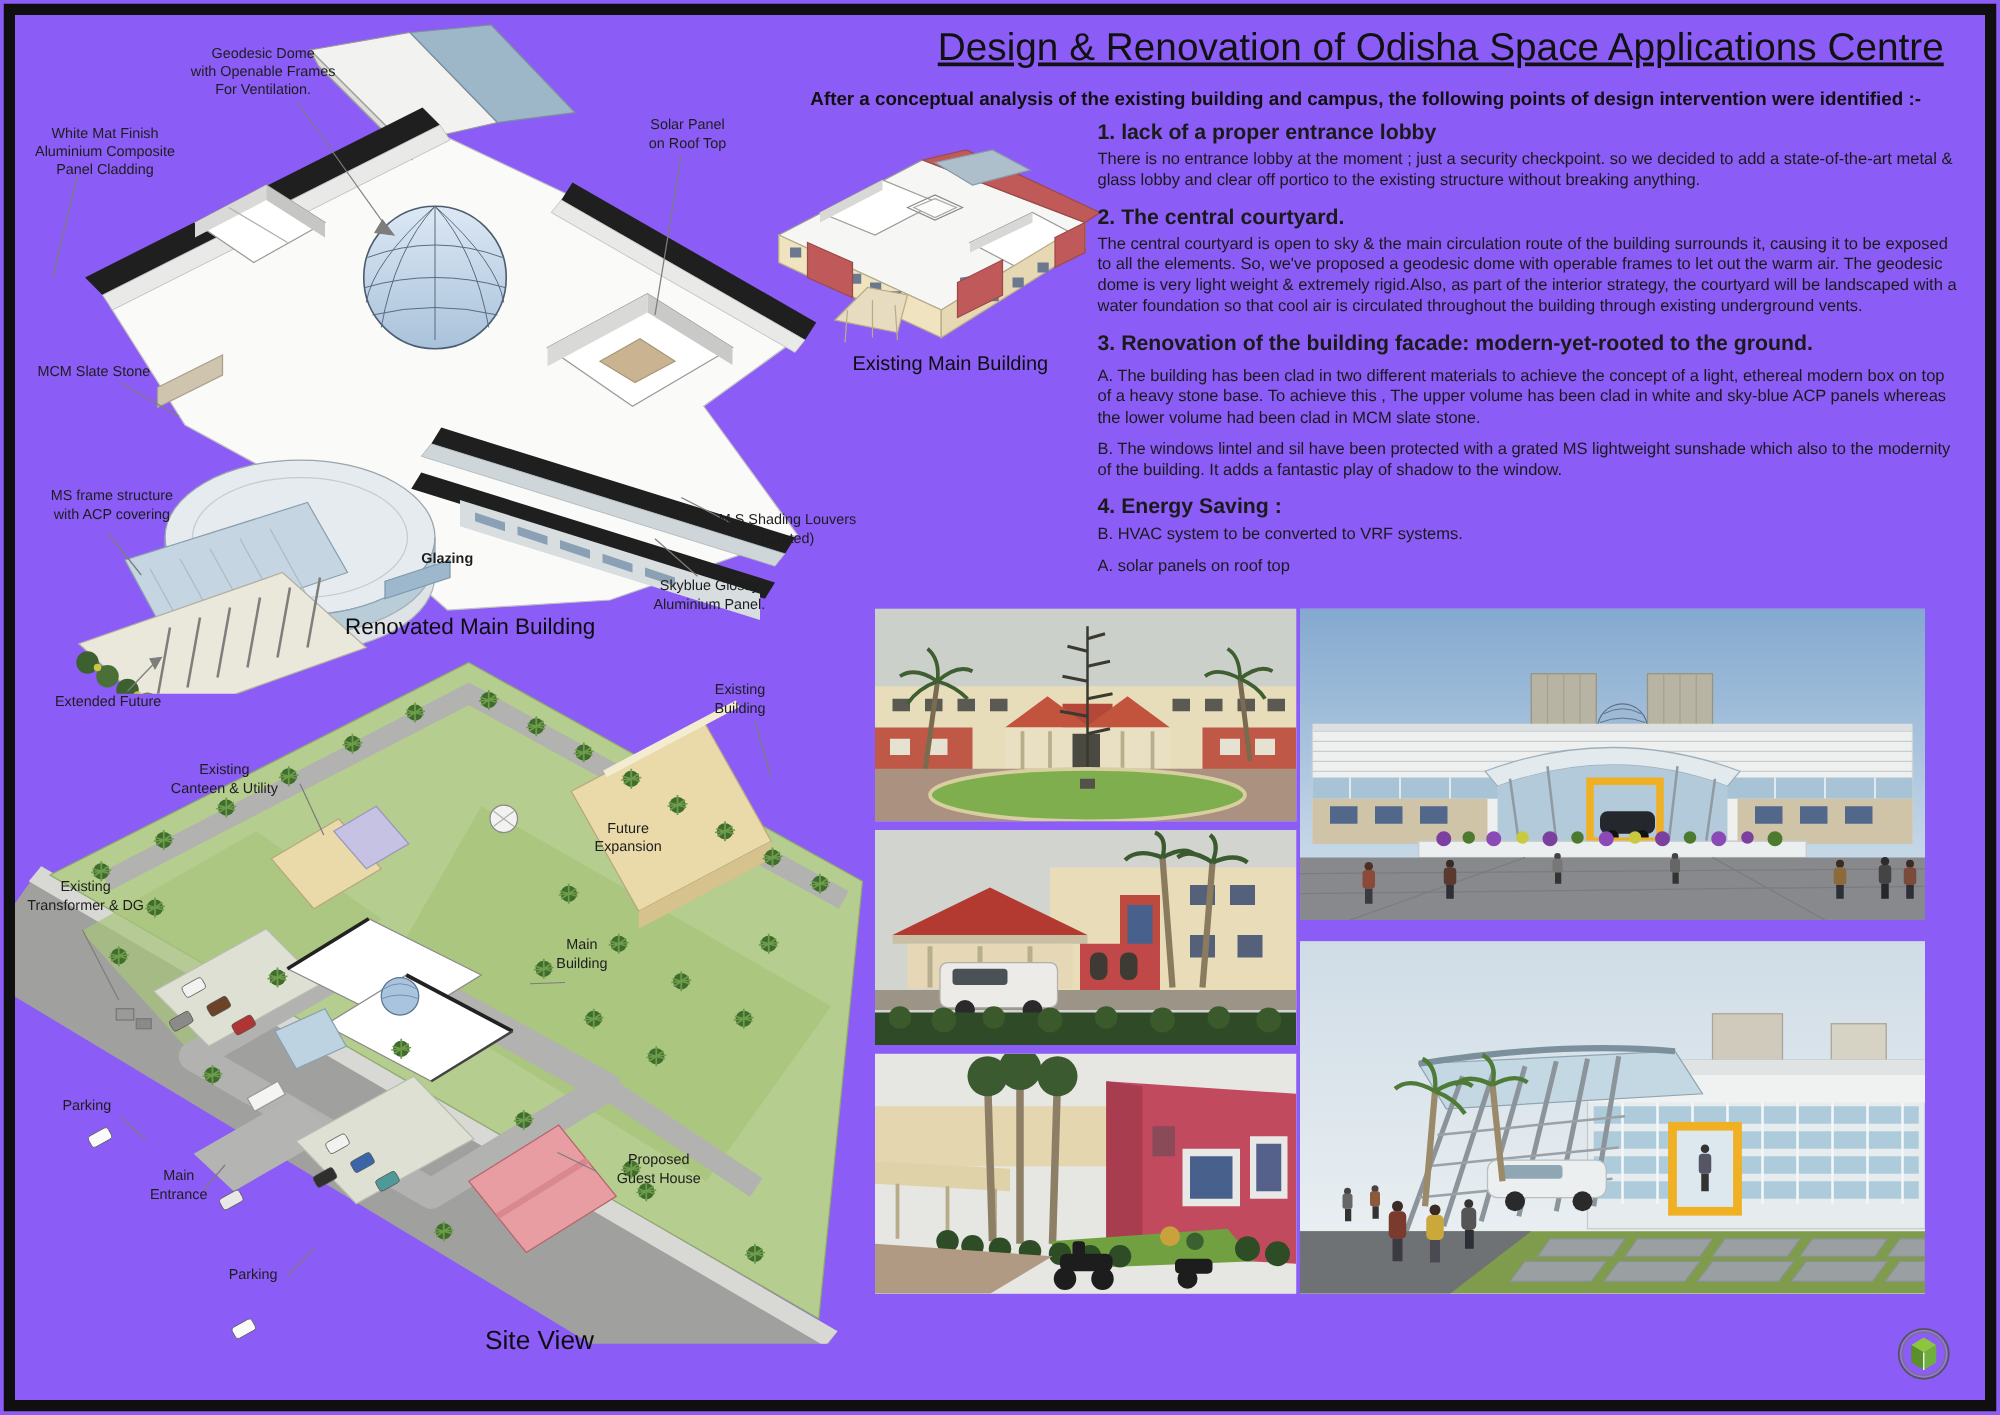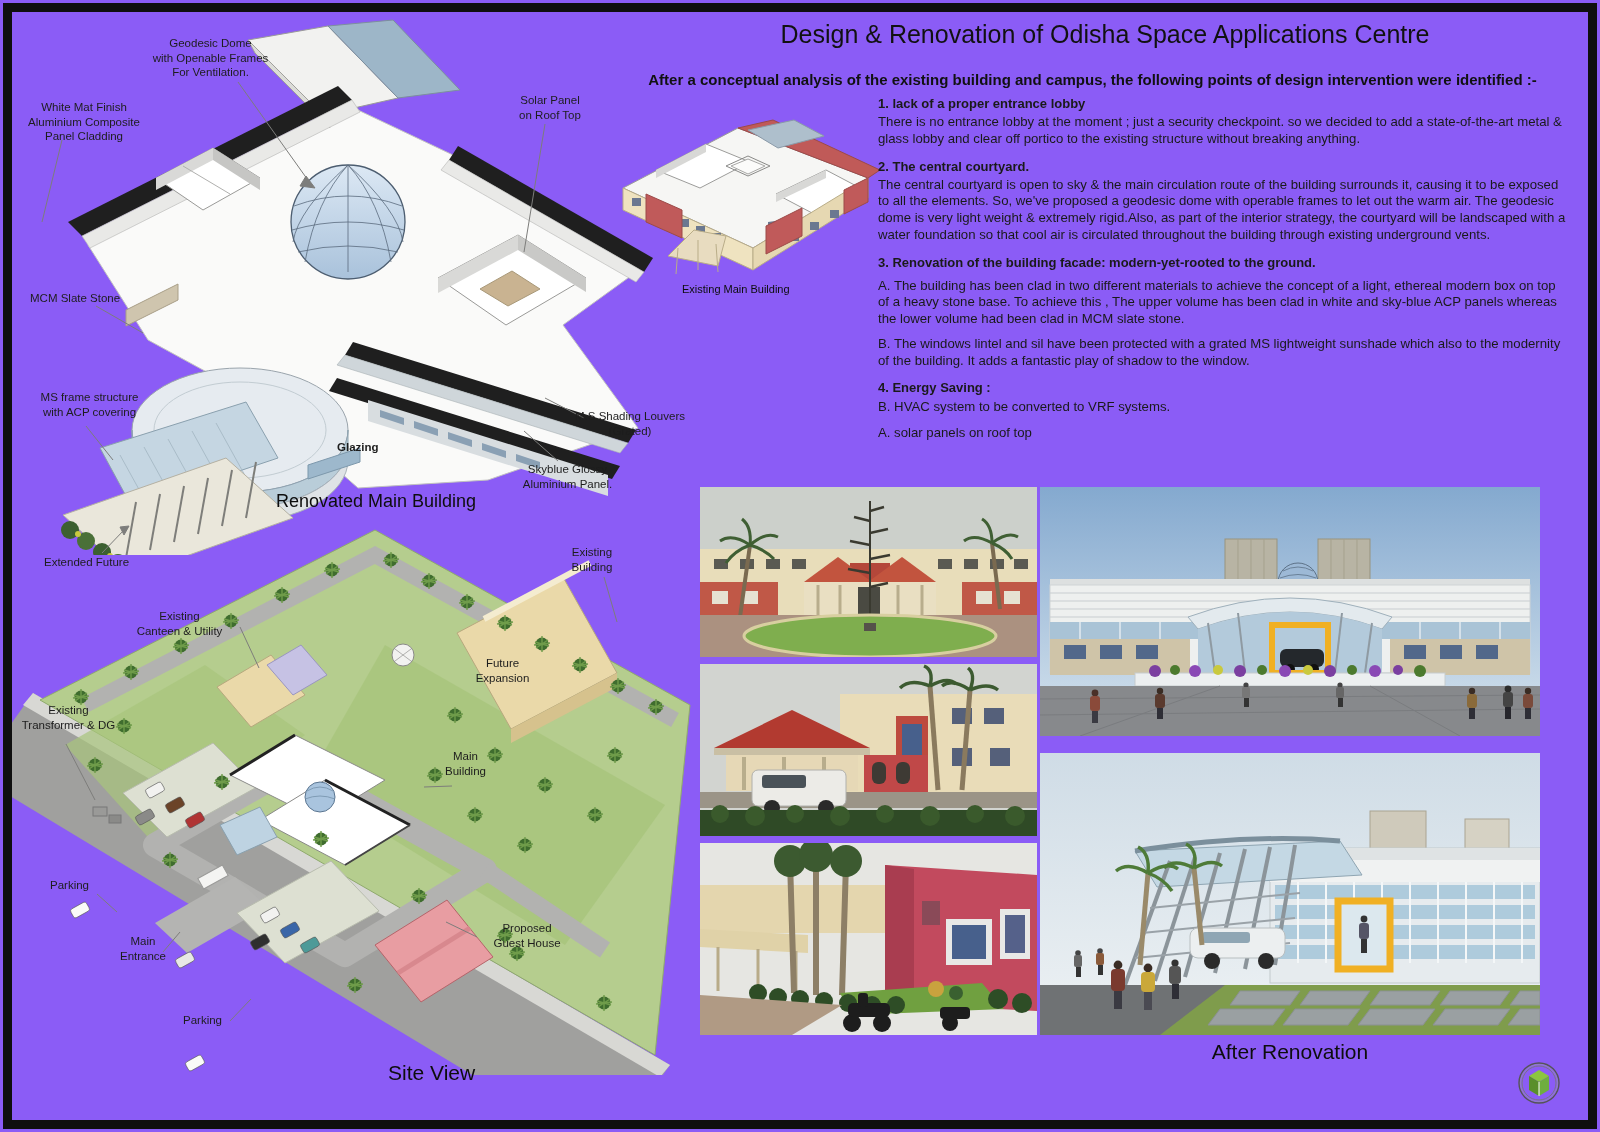--- a/index.html
+++ b/index.html
@@ -3,24 +3,24 @@
 <meta charset="utf-8">
 <style>
   html,body{margin:0;padding:0;background:#e9e9e9;}
   .board{position:relative;width:1600px;height:1132px;background:#8b5cf6;
          font-family:"Liberation Sans",sans-serif;color:#1a1a1a;overflow:hidden;}
   .frame{position:absolute;inset:3px;border:9px solid #0f0f0f;pointer-events:none;z-index:60;}
   .abs{position:absolute;}
   .label{font-size:11.5px;line-height:1.28;color:#1d1d1d;white-space:pre-line;z-index:12;}
   .center{text-align:center;}
   .caption{font-size:18px;color:#0d0d0d;z-index:12;}
-  .title{font-size:25px;text-align:center;color:#111;}
+  .title{font-size:31px;text-align:right;color:#111;text-decoration:underline;}
   .subtitle{font-size:15px;font-weight:bold;text-align:center;color:#111;}
   .notes{width:690px;z-index:12;}
-  .notes .h{font-size:13px;font-weight:bold;margin:11px 0 3px;}
+  .notes .h{font-size:17px;font-weight:bold;margin:11px 0 3px;}
   .notes .h.first{margin-top:0;}
   .notes .p{font-size:13.2px;line-height:1.27;margin:0 0 3px;}
   .notes .li{font-size:13.2px;line-height:1.3;margin:0;}
   .photo{position:absolute;overflow:hidden;background:#dcdcdc;}
   .credit{font-family:"Liberation Serif",serif;font-size:21px;color:#222;text-align:right;z-index:12;}
   svg{display:block;}
   .leaders{z-index:8;pointer-events:none;}
 </style>
 </head>
 <body>
@@ -327,21 +327,21 @@
   <div class="abs label" style="left:30px;top:291px;width:110px">MCM Slate Stone</div>
   <div class="abs label center" style="left:22px;top:390px;width:135px">MS frame structure
 with ACP covering</div>
   <div class="abs label center" style="left:570px;top:409px;width:120px">M.S Shading Louvers
 (Grated)</div>
   <div class="abs label center" style="left:505px;top:462px;width:125px">Skyblue Glossy
 Aluminium Panel.</div>
   <div class="abs label" style="left:337px;top:440px;width:60px;font-weight:bold">Glazing</div>
   <div class="abs label" style="left:44px;top:555px;width:115px">Extended Future</div>
   <div class="abs caption" style="left:276px;top:491px">Renovated Main Building</div>
-  <div class="abs caption" style="left:682px;top:283px;font-size:11px">Existing Main Building</div>
+  <div class="abs caption" style="left:682px;top:283px;font-size:16px">Existing Main Building</div>
 
   <div class="abs label center" style="left:552px;top:545px;width:80px">Existing
 Building</div>
   <div class="abs label center" style="left:112px;top:609px;width:135px">Existing
 Canteen &amp; Utility</div>
   <div class="abs label center" style="left:450px;top:656px;width:105px">Future
 Expansion</div>
   <div class="abs label center" style="left:6px;top:703px;width:125px">Existing
 Transformer &amp; DG</div>
   <div class="abs label center" style="left:428px;top:749px;width:75px">Main
@@ -744,21 +744,20 @@
         <circle cx="38" cy="200" r="2.8" fill="#444"></circle>
           <rect x="34" y="202" width="8" height="12" rx="2" fill="#666"></rect>
           <rect x="36" y="214" width="5" height="10" fill="#333"></rect>
         <circle cx="60" cy="198" r="2.8" fill="#444"></circle>
           <rect x="56" y="200" width="8" height="12" rx="2" fill="#8a5a3a"></rect>
           <rect x="58" y="212" width="5" height="10" fill="#333"></rect>
       </g>
     </svg>
   </div>
 
-  <div class="abs caption center" style="left:1040px;top:1040px;width:500px;font-size:21px">After Renovation</div>
 
   <svg class="abs" style="left:1516px;top:1060px;z-index:12" width="46" height="46" viewBox="0 0 46 46">
     <circle cx="23" cy="23" r="20" fill="none" stroke="#555" stroke-width="1.4"></circle>
     <circle cx="23" cy="23" r="17" fill="none" stroke="#777" stroke-width=".9"></circle>
     <circle cx="23" cy="23" r="18.5" fill="none" stroke="#999" stroke-width=".6"></circle>
     <polygon points="23,10 33,16 23,22 13,16" fill="#8cc63f"></polygon>
     <polygon points="13,16 23,22 23,36 13,30" fill="#5a8f2a"></polygon>
     <polygon points="33,16 23,22 23,36 33,30" fill="#6fae3f"></polygon>
     <line x1="23" y1="22" x2="23" y2="36" stroke="#fff" stroke-width="1"></line>
   </svg>

